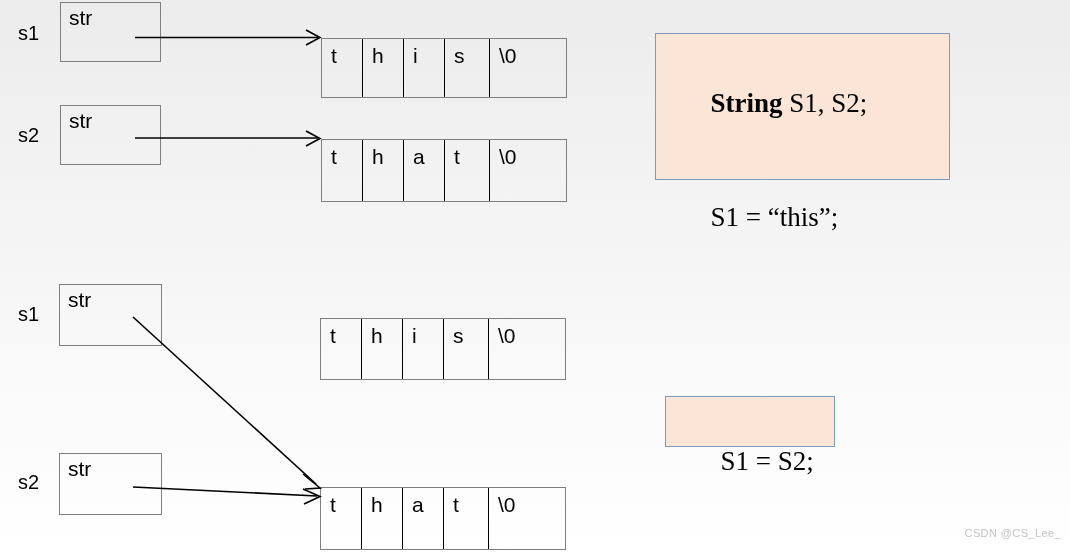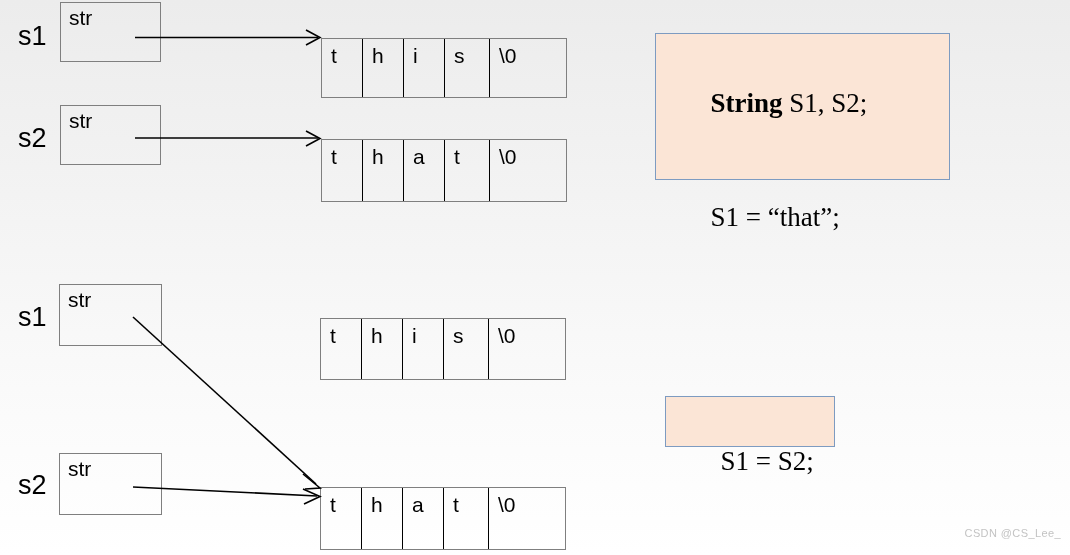--- a/index.html
+++ b/index.html
@@ -28,21 +28,21 @@
     position: absolute;
     left: 8px;
     top: 4px;
     font-size: 21px;
     color: #000000;
     line-height: 1;
     font-family: "Liberation Sans", sans-serif;
   }
   .var-name {
     position: absolute;
-    font-size: 27px;
+    font-size: 20px;
     color: #000000;
     line-height: 1;
     font-family: "Liberation Sans", sans-serif;
   }
 
   
   .char-table {
     position: absolute;
     display: flex;
     box-sizing: border-box;
@@ -233,21 +233,21 @@
       <line x1="133" y1="487" x2="317" y2="496" stroke="#000000" stroke-width="1.6"></line>
       <polyline points="303,489 320,496.5 304,504" fill="none" stroke="#000000" stroke-width="1.6"></polyline>
     </g>
   </svg>
 
   <div class="code-box main" style="left:655px; top:33px; width:295px; height:147px;">
     <div class="code-line">
       <span class="kw">String</span><span> S1, S2;</span>
     </div>
     <div class="code-line">
-      <span>S1 = “that”;</span>
+      <span>S1 = “this”;</span>
     </div>
   </div>
 
   <div class="code-box small" style="left:665px; top:396px; width:170px; height:51px;">
     <div class="code-line">
       <span>S1 = S2;</span>
     </div>
   </div>
 
   <div class="watermark">CSDN @CS_Lee_</div>

